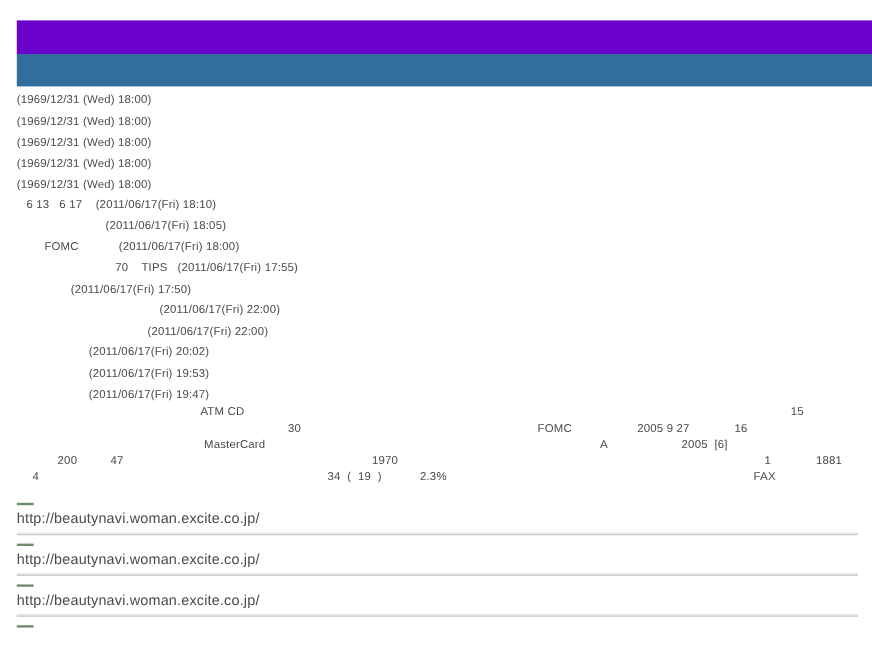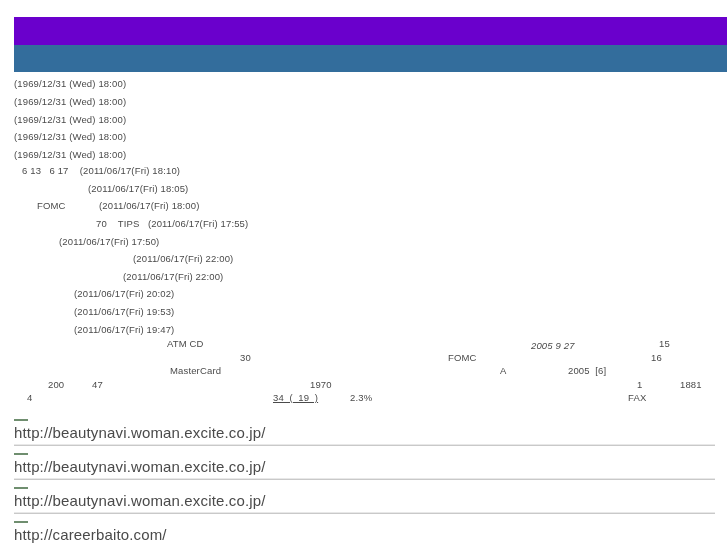--- a/index.html
+++ b/index.html
@@ -52,21 +52,21 @@
     left: 14px;
     width: 701px;
   }
   .feed-dash {
     width: 14px;
     height: 2px;
     background: #6f8e6f;
     margin-bottom: 6px;
   }
   .feed-url {
-    font-size: 15px;
+    font-size: 12px;
     line-height: 11px;
     color: #4a4a4a;
     white-space: pre;
     letter-spacing: 0.15px;
   }
   .feed-rule {
     margin-top: 6px;
     height: 1px;
     background: #c9c9c9;
     border-top: 1px solid #e8e8e8;
@@ -97,32 +97,32 @@
     <div class="line" style="left: 123px; top: 271px;">(2011/06/17(Fri) 22:00)</div>
     <div class="line" style="left: 74px; top: 288px; text-align: right;">(2011/06/17(Fri) 20:02)</div>
     <div class="line" style="left: 74px; top: 306px;">(2011/06/17(Fri) 19:53)</div>
     <div class="line" style="left: 74px; top: 324px;">(2011/06/17(Fri) 19:47)</div>
   </div>
 <div id="detail-lines">
     <div class="line" style="left: 167px; top: 338px;">ATM CD</div>
     <div class="line" style="left: 659px; top: 338px;">15</div>
     <div class="line" style="left: 240px; top: 352px;">30</div>
     <div class="line" style="left: 448px; top: 352px;">FOMC</div>
-    <div class="line" style="left: 531px; top: 340px; font-style: italic;">2005 9 27</div>
-    <div class="line" style="left: 612px; top: 352px; margin-left: 39px;">16</div>
+    <div class="line" style="left: 531px; top: 352px;">2005 9 27</div>
+    <div class="line" style="left: 612px; top: 352px;">16</div>
     <div class="line" style="left: 170px; top: 365px;">MasterCard</div>
     <div class="line" style="left: 500px; top: 365px;">A</div>
     <div class="line" style="left: 525px; top: 365px; margin-left: 43px;">2005  [6]</div>
     <div class="line" style="left: 48px; top: 379px;">200</div>
     <div class="line" style="left: 92px; top: 379px;">47</div>
     <div class="line" style="left: 310px; top: 379px;">1970</div>
     <div class="line" style="left: 637px; top: 379px;">1</div>
     <div class="line" style="left: 680px; top: 379px;">1881</div>
     <div class="line" style="left: 27px; top: 392px;">4</div>
-    <div class="line" style="left: 273px; top: 392px; text-decoration: underline;">34  (  19  )</div>
+    <div class="line" style="left: 273px; top: 392px;">34  (  19  )</div>
     <div class="line" style="left: 350px; top: 392px;">2.3%</div>
     <div class="line" style="left: 628px; top: 392px;">FAX</div>
   </div>
 <div id="feed-entries">
     <div class="feed-block" style="top: 419px;">
       <div class="feed-dash"></div>
       <div class="feed-url">http://beautynavi.woman.excite.co.jp/</div>
       <div class="feed-rule"></div>
     </div>
     <div class="feed-block" style="top: 453px;">
@@ -130,15 +130,14 @@
       <div class="feed-url">http://beautynavi.woman.excite.co.jp/</div>
       <div class="feed-rule"></div>
     </div>
     <div class="feed-block" style="top: 487px;">
       <div class="feed-dash"></div>
       <div class="feed-url">http://beautynavi.woman.excite.co.jp/</div>
       <div class="feed-rule"></div>
     </div>
     <div class="feed-block" style="top: 521px;">
       <div class="feed-dash"></div>
-      <div class="feed-url">http://careerbaito.com/</div>
     </div>
   </div>
 
 </body></html>

